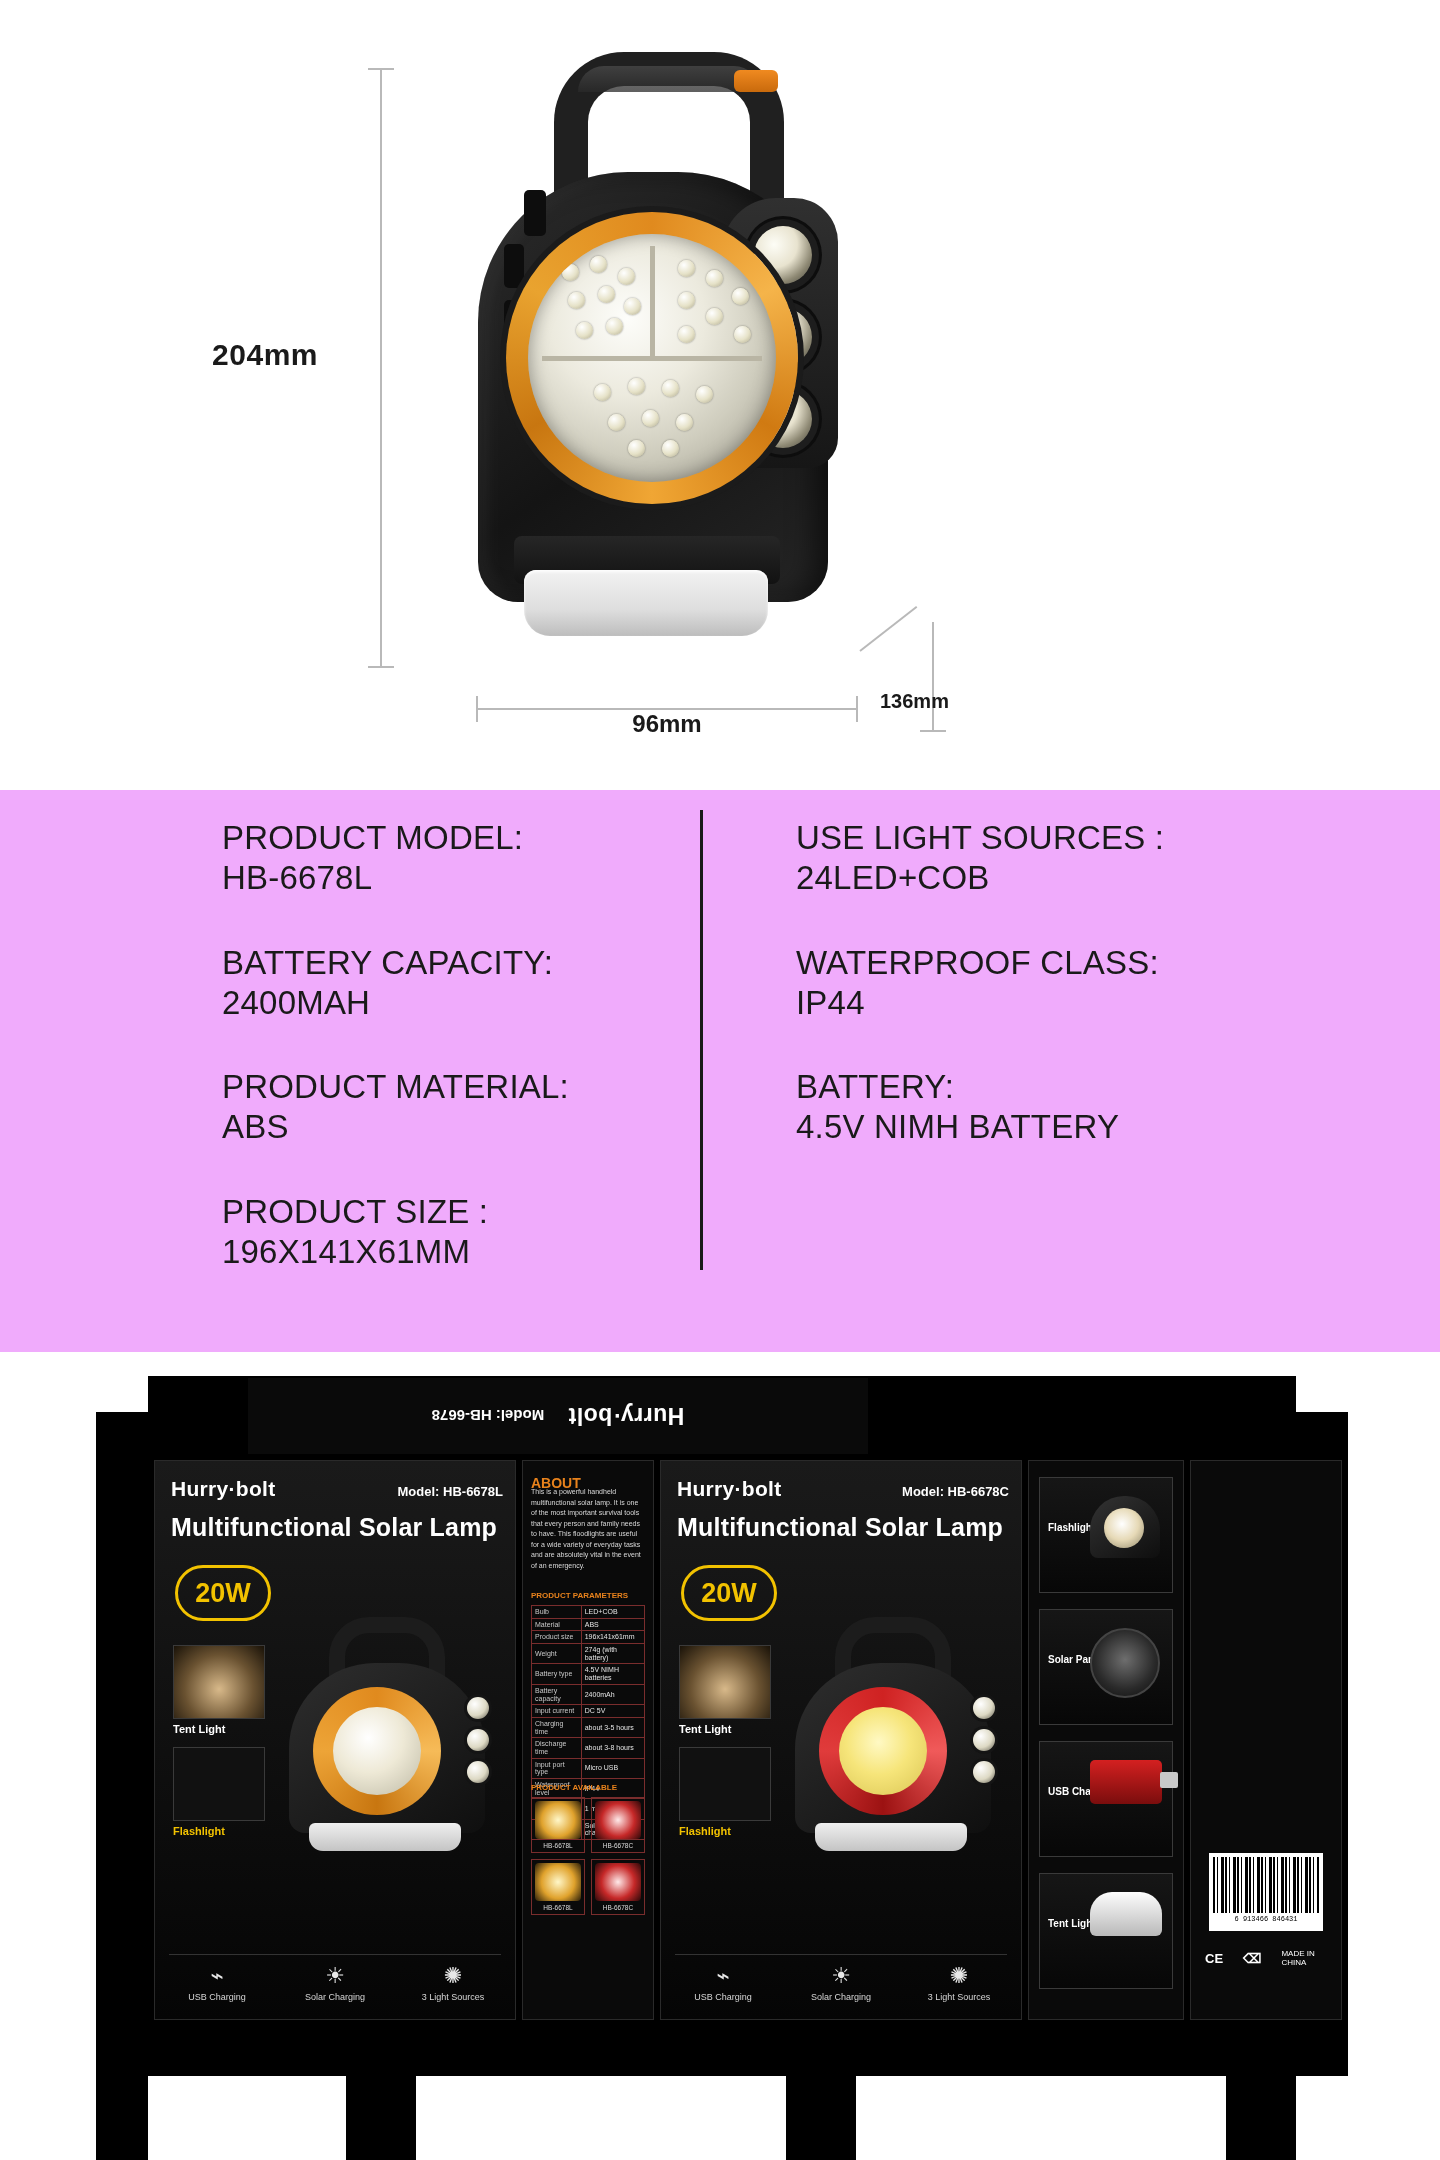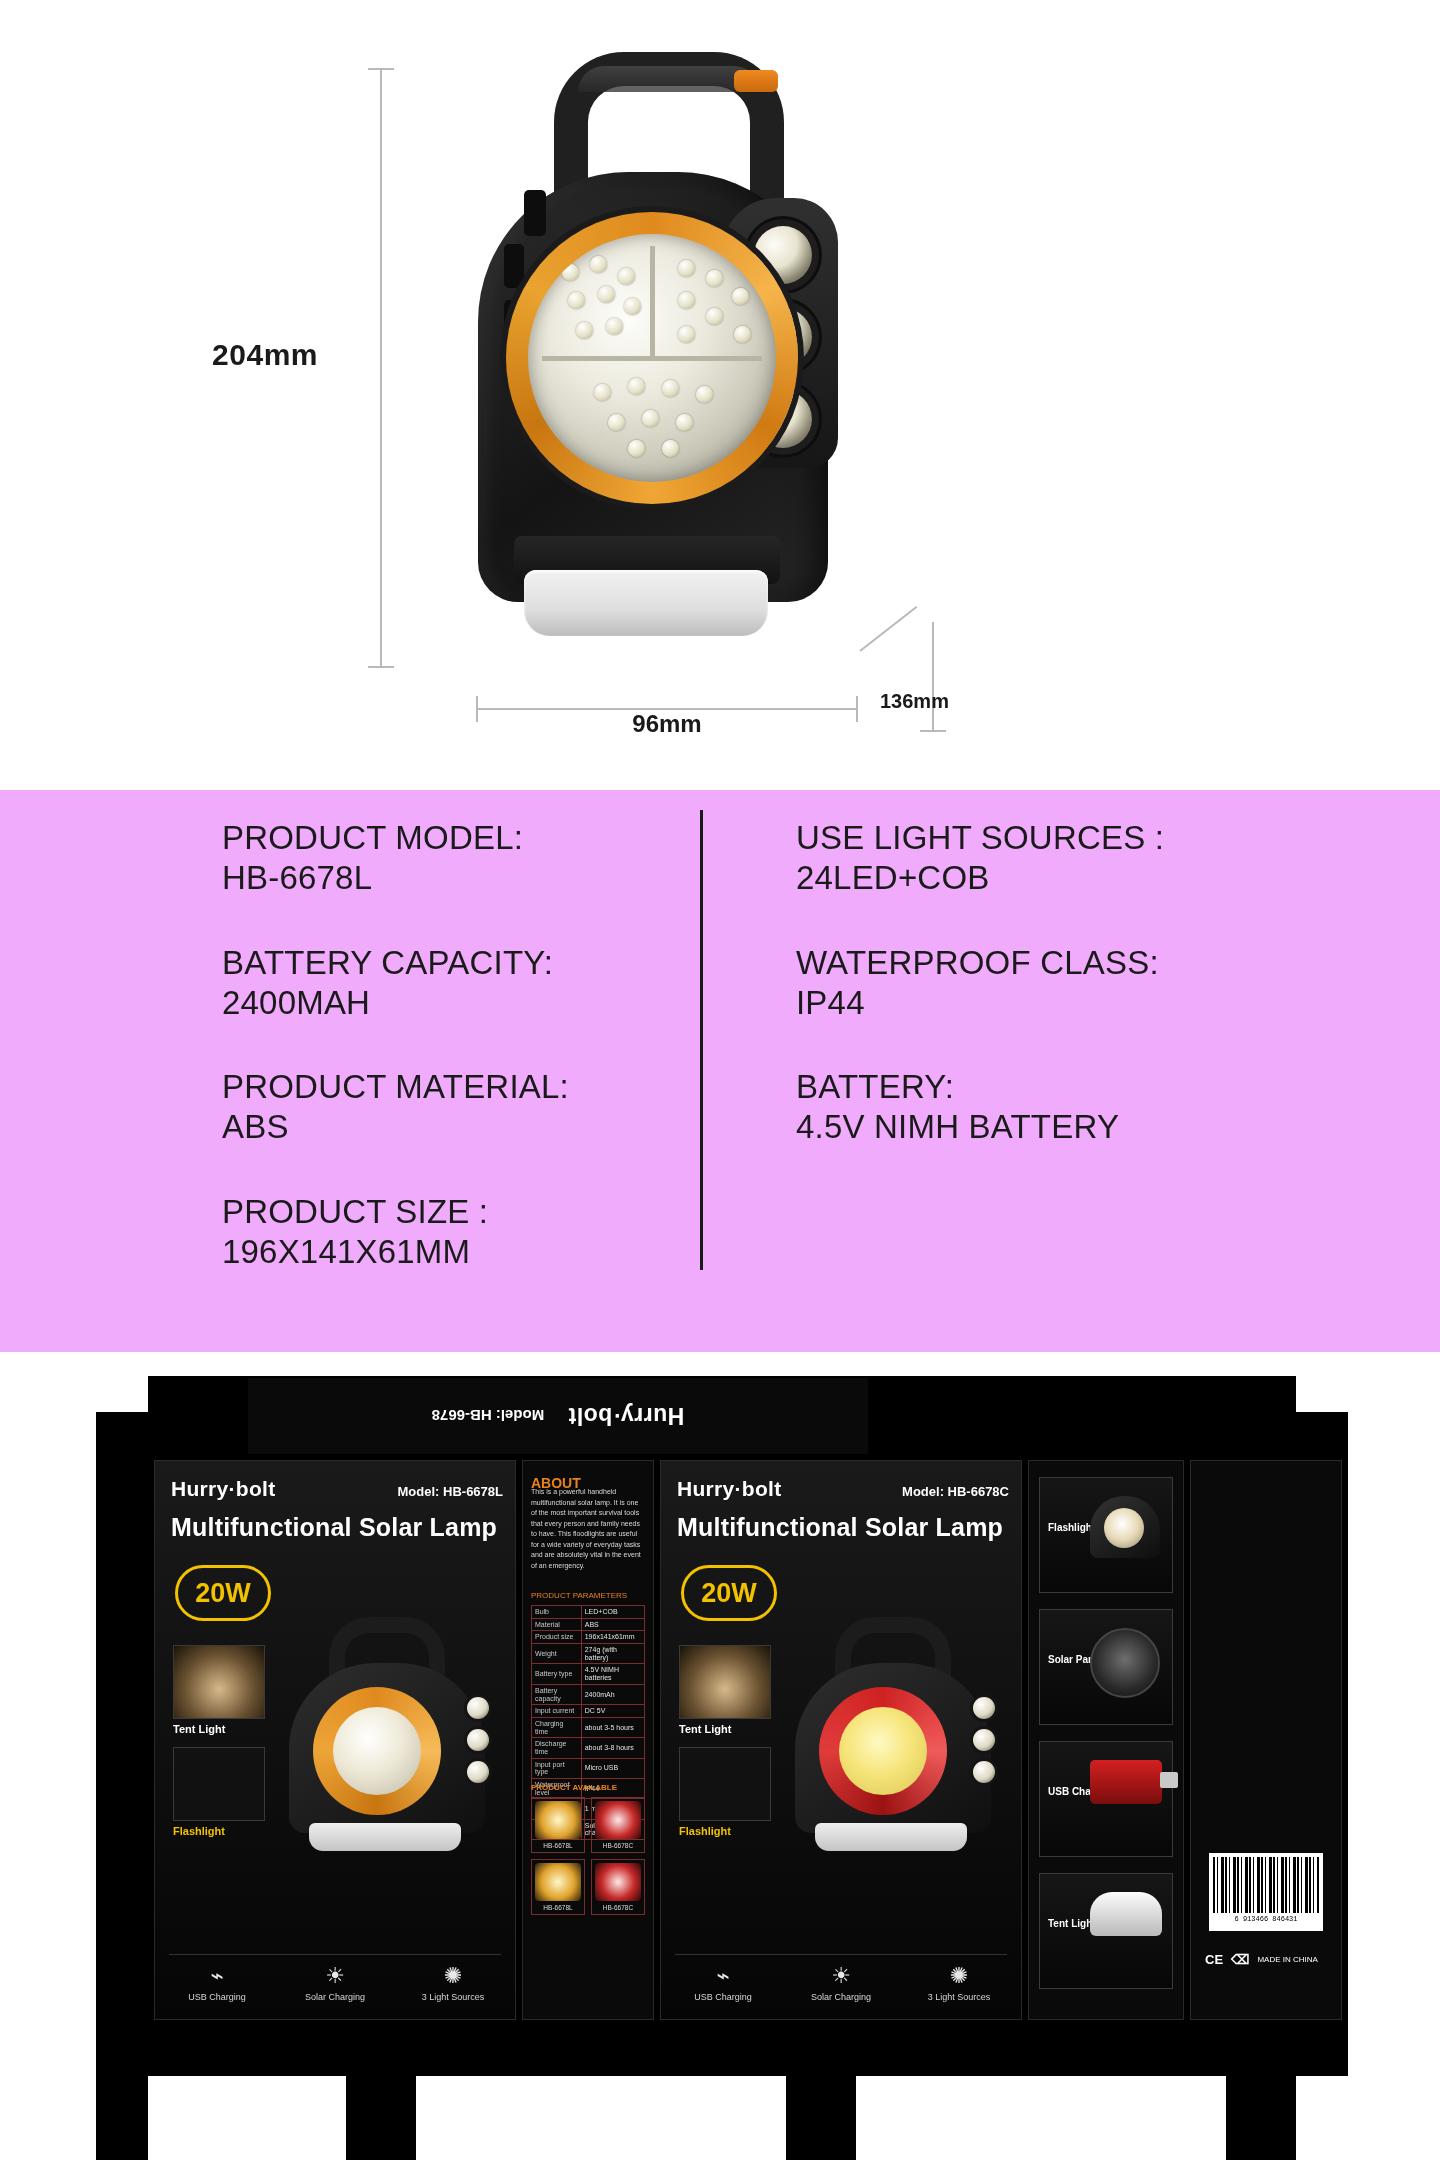--- a/index.html
+++ b/index.html
@@ -390,21 +390,21 @@
   .spec-strip-title {
     position: absolute; left: 8px; top: 14px;
     color: #e8821c; font-size: 14px; font-weight: bold;
   }
   .spec-strip-para {
     position: absolute; left: 8px; top: 26px; right: 8px;
     color: #d9d9d9; font-size: 7px; line-height: 1.5;
   }
   .spec-strip-tablehdr {
     position: absolute; left: 8px; top: 130px;
-    color: #e8821c; font-size: 8px; font-weight: normal;
+    color: #e8821c; font-size: 8px; font-weight: bold;
   }
   .spec-table {
     position: absolute; left: 8px; top: 144px; right: 8px;
     border-collapse: collapse;
     width: calc(100% - 16px);
   }
   .spec-table td {
     border: 1px solid #7a2d2d;
     color: #e4e4e4;
     font-size: 7px;
@@ -495,21 +495,21 @@
       #000 0px, #000 2px, #fff 2px, #fff 4px,
       #000 4px, #000 5px, #fff 5px, #fff 8px,
       #000 8px, #000 11px, #fff 11px, #fff 12px);
   }
   .barcode-num {
     text-align: center; font-size: 7px; color: #000; margin-top: 2px;
     font-family: "Liberation Mono", monospace;
   }
   .cert-row {
     position: absolute; left: 14px; bottom: 52px;
-    display: flex; align-items: center; gap: 8px;
+    display: flex; align-items: center; gap: 20px;
   }
   .cert-glyph { color: #fff; font-size: 13px; font-weight: bold; }
   .made-in { color: #fff; font-size: 8px; }
 </style>
 </head>
 <body>
 
 <div class="page">
 
   <div class="product-section">

